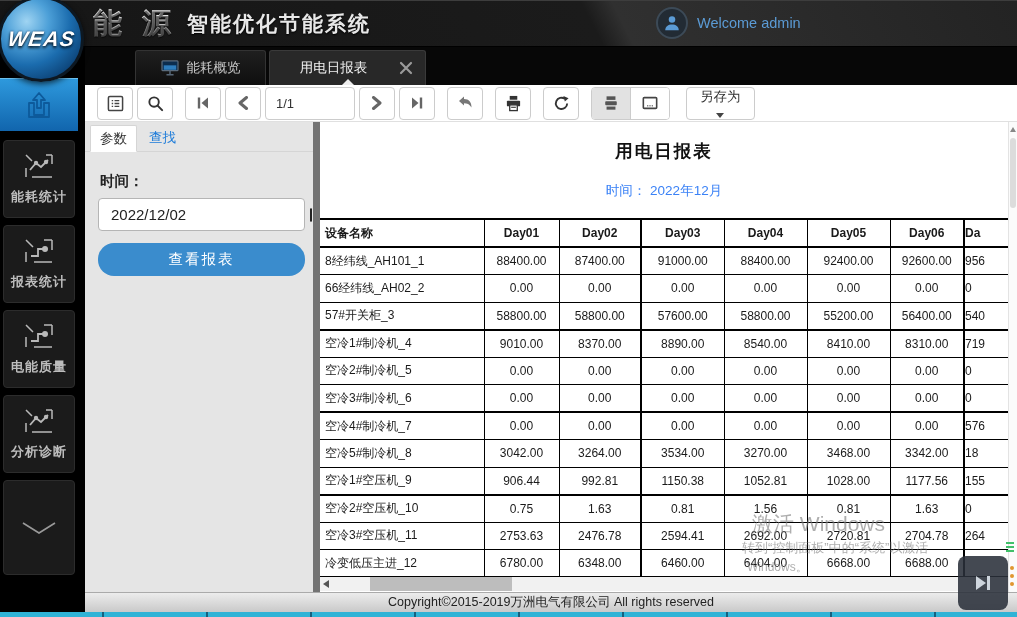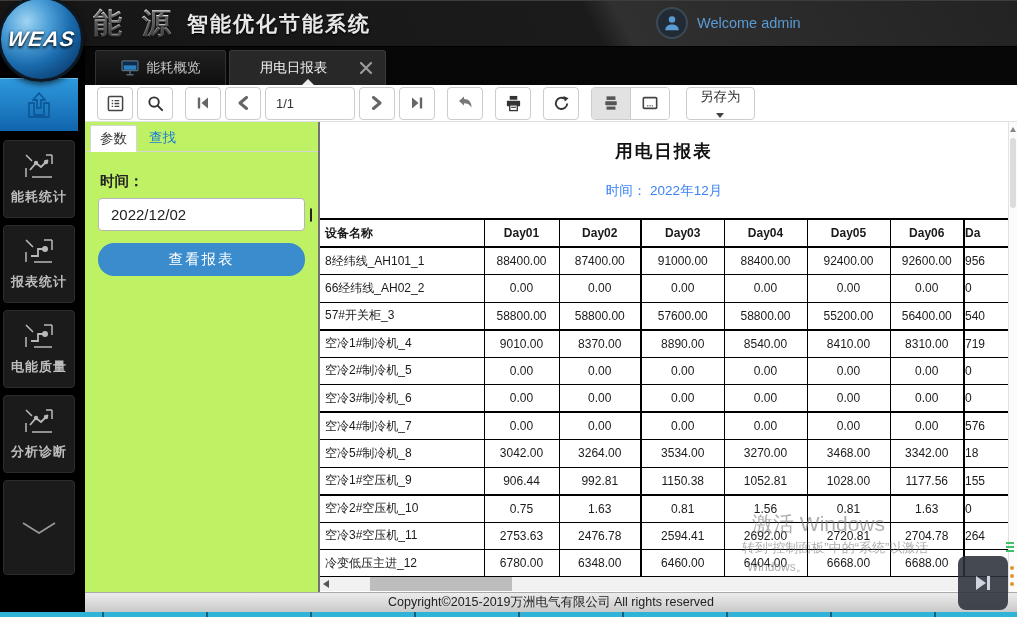--- a/index.html
+++ b/index.html
@@ -26,21 +26,21 @@
   .avatar { width:32px; height:32px; border-radius:50%; background:#222b34; border:2px solid #3c4a57;
     display:flex; align-items:center; justify-content:center; }
   .welcome-label { margin-left:9px; color:#5b9bd5; font-size:14.5px; }
 
   
   .tabbar { position:absolute; left:0; top:47px; width:1017px; height:38px; background:#070707;
     display:flex; align-items:flex-end; padding-left:95px; }
   .tab { height:35px; display:flex; align-items:center; justify-content:center; gap:8px;
     font-size:13.5px; border-radius:3px 3px 0 0; position:relative; cursor:default; }
   .tab-inactive { width:131px; background:linear-gradient(#1f1f1f,#0e0e0e); border:1px solid #333;
-    border-bottom:none; color:#c9c9c9; margin-right:3px; }
+    border-bottom:none; color:#c9c9c9; margin-right:3px;margin-left:40px; }
   .tab-active { width:157px; background:#282828; color:#f2f2f2; border:1px solid #3a3a3a; border-bottom:none; }
   .tab-active .tab-label { margin-right:28px; }
   .tab-close { position:absolute; right:12px; top:10px; width:14px; height:14px; color:#9a9a9a; }
   .tab-caret { position:absolute; bottom:0; left:50%; margin-left:-6px; width:0; height:0;
     border-left:6px solid transparent; border-right:6px solid transparent; border-bottom:6px solid #ededed; }
 
   
   .sidebar { position:absolute; left:0; top:47px; width:85px; height:441px; background:#000; z-index:40; }
   .side-active { position:absolute; left:0; top:31px; width:78px; height:53px;
     background:linear-gradient(#2e9ade,#1165ad); display:flex; align-items:center; justify-content:center;
@@ -64,22 +64,22 @@
   .seg .sbtn { width:38px; height:31px; display:flex; align-items:center; justify-content:center;
     color:#555; background:#fff; cursor:pointer; }
   .seg .pressed { background:#e2e2e2; }
   .seg .divider { width:1px; background:#ccc; }
   .saveas { margin-left:12px; height:33px; border:1px solid #ccc; border-radius:4px; background:#fff;
     display:flex; align-items:center; gap:7px; padding:0 13px; font-size:13.5px; color:#333; cursor:pointer;flex-direction:column; }
   .caret-down { width:0; height:0; border-left:4px solid transparent; border-right:4px solid transparent;
     border-top:5px solid #444; }
 
   
-  .params { position:absolute; left:85px; top:122px; width:235px; height:470px; background:#bef264;
-    border-right:2px solid #737373; }
+  .params { position:absolute; left:85px; top:122px; width:235px; height:470px; background:#e5e5e5;
+    border-right:7px solid #737373; }
   .params-tabs { position:relative; height:30px; border-bottom:1px solid #d5d5d5; padding-left:5px;
     display:flex; align-items:flex-end; }
   .ptab-active { height:27px; padding:0 9px; border:1px solid #d5d5d5; border-bottom:1px solid #fff;
     margin-bottom:-1px; font-size:13.5px; color:#333; display:flex; align-items:center;
     border-radius:2px 2px 0 0; background:#fff; }
   .ptab-link { margin-left:12px; font-size:13.5px; color:#1a7ad9; height:27px; display:flex;
     align-items:center; cursor:pointer; }
   .time-label { position:absolute; left:15px; top:50px; font-size:14.5px; font-weight:bold; color:#222; }
   .date-wrap { position:absolute; left:13px; top:76px; width:207px; height:33px; border:1px solid #b5b5b5;
     border-radius:4px; display:flex; align-items:center; background:#fff; }

